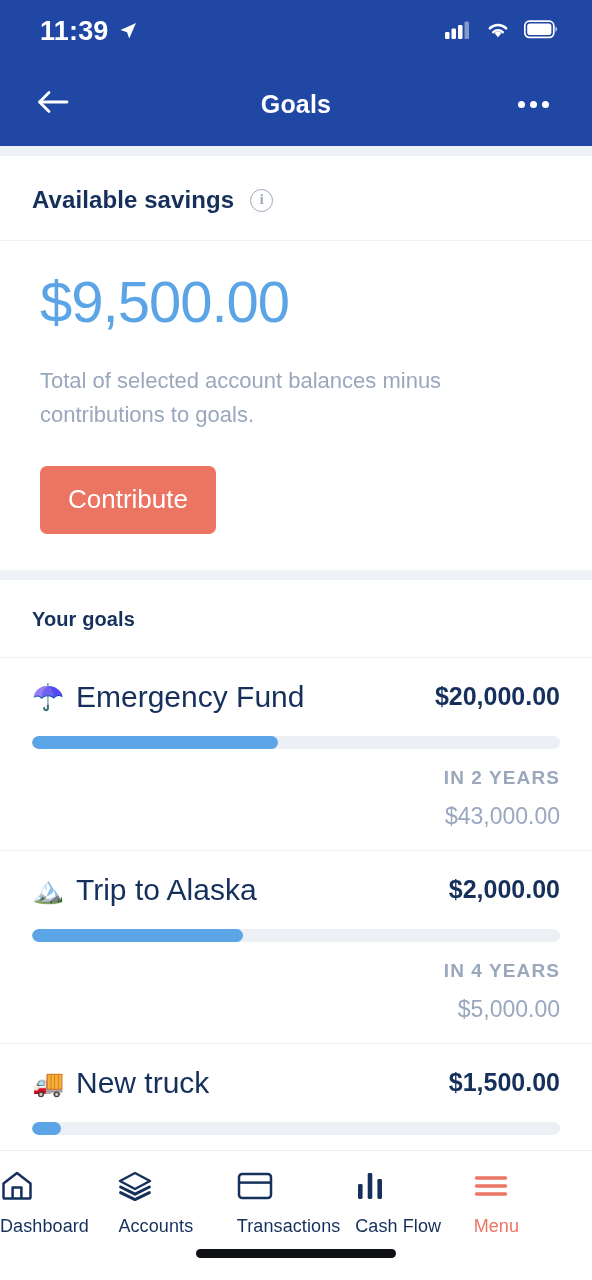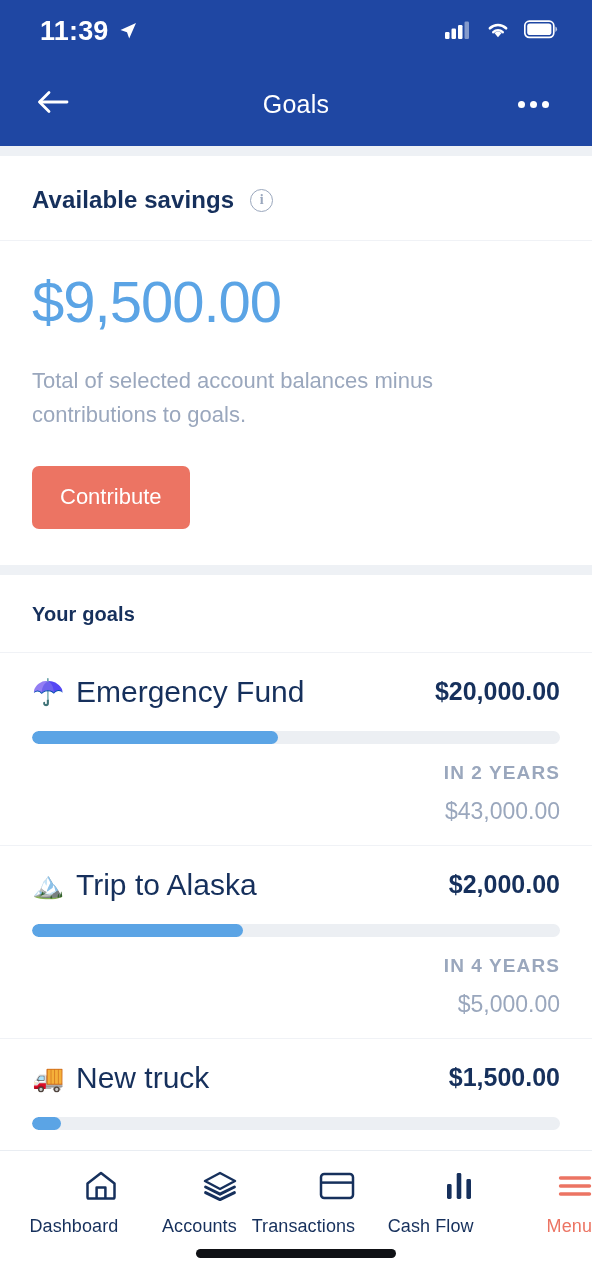--- a/index.html
+++ b/index.html
@@ -70,21 +70,21 @@
     position: relative;
   }
 
   .nav-title {
     position: absolute;
     left: 0;
     right: 0;
     text-align: center;
     color: #ffffff;
     font-size: 25px;
-    font-weight: 400;
+    font-weight: 700;
     letter-spacing: 0.2px;
     pointer-events: none;
   }
 
   .back-btn {
     width: 46px;
     height: 46px;
     display: flex;
     align-items: center;
     justify-content: center;
@@ -148,21 +148,21 @@
     font-size: 14px;
     font-weight: 700;
     font-family: "Liberation Serif", serif;
     display: flex;
     align-items: center;
     justify-content: center;
     cursor: pointer;
     line-height: 1;
   }
 
-  .savings-body { padding: 30px 44px 36px 32px; }
+  .savings-body { padding: 30px 44px 36px 32px; margin-left: 8px; }
 
   .savings-amount {
     color: #5ba4e5;
     font-size: 58px;
     font-weight: 500;
     letter-spacing: -1px;
     line-height: 1.08;
   }
 
   .savings-desc {
@@ -171,21 +171,21 @@
     font-size: 22px;
     line-height: 1.55;
     max-width: 420px;
   }
 
   .contribute-btn {
     margin-top: 34px;
     display: inline-block;
     background: #ec7463;
     color: #ffffff;
-    font-size: 22px;
+    font-size: 26px;
     font-weight: 500;
     border: none;
     border-radius: 7px;
     padding: 18px 28px 19px 28px;
     cursor: pointer;
     font-family: "Liberation Sans", sans-serif;
   }
 
   
   .goals-head {
@@ -280,21 +280,21 @@
     align-items: flex-start;
     padding-top: 18px;
     position: relative;
     z-index: 5;
   }
 
   .tab {
     flex: 1 1 0;
     display: flex;
     flex-direction: column;
-    align-items: flex-end;
+    align-items: flex-start;
     gap: 13px;
     cursor: pointer;
   }
 
   .tab-icon {
     height: 34px;
     display: flex;
     align-items: center;
     justify-content: center;
   }

